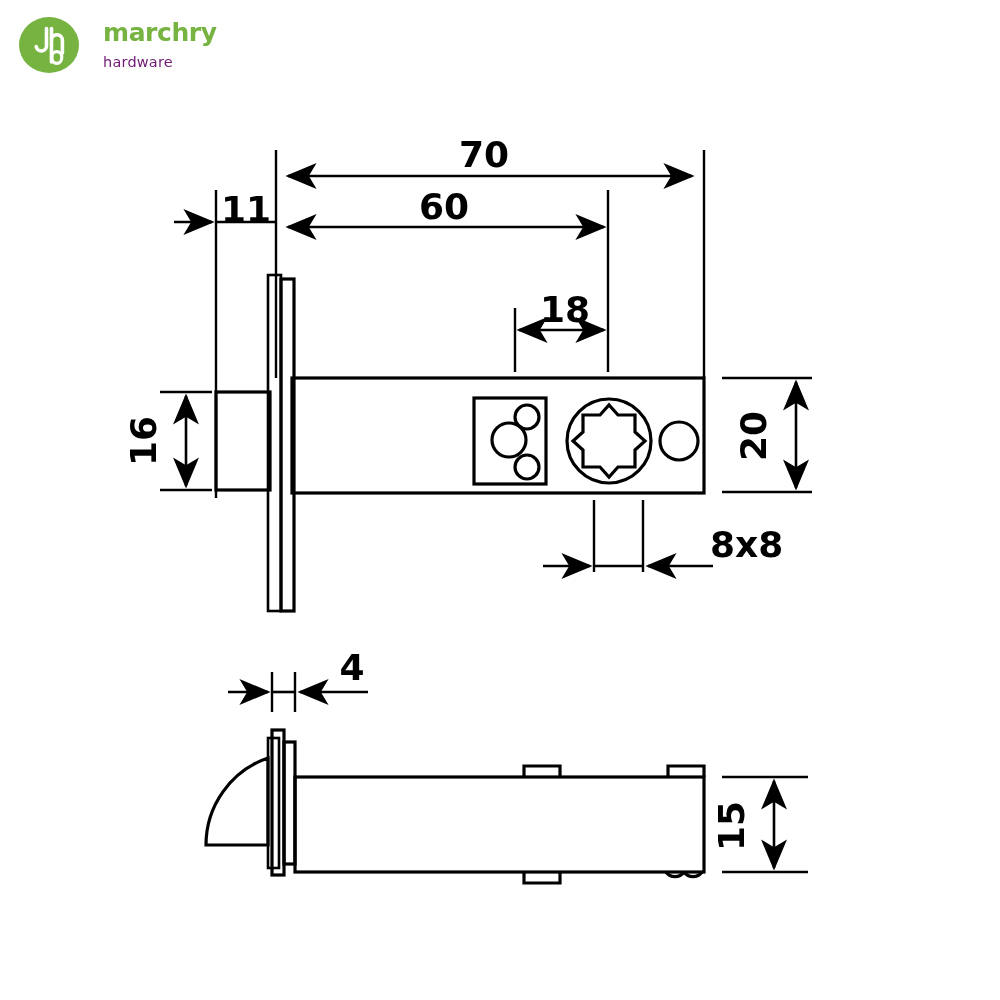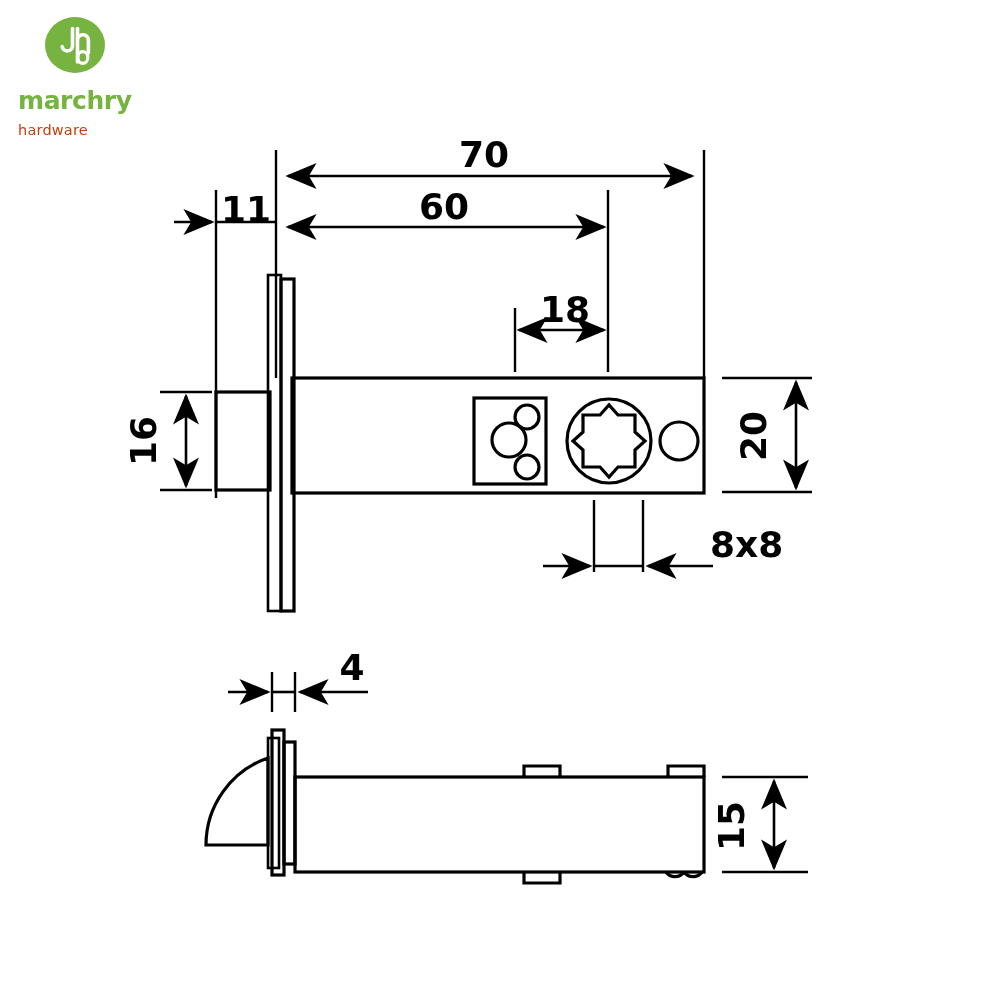--- a/index.html
+++ b/index.html
@@ -21,22 +21,21 @@
     height: 1000px;
     background: #ffffff;
   }
   
   .brand {
     position: absolute;
     left: 18px;
     top: 14px;
     display: flex;
     align-items: center;
-    gap: 12px;
-    flex-direction: column;
+    gap: 23px;
   }
   .brand-mark {
     width: 62px;
     height: 62px;
     display: block;
   }
   .brand-words {
     display: flex;
     flex-direction: column;
     justify-content: center;
@@ -46,21 +45,21 @@
     font-family: "DejaVu Sans", sans-serif;
     font-size: 25px;
     font-weight: 700;
     color: #76b340;
     letter-spacing: -0.4px;
   }
   .brand-sub {
     font-family: "DejaVu Sans", sans-serif;
     font-size: 14.5px;
     font-weight: 400;
-    color: #c2410c;
+    color: #701a75;
     letter-spacing: 0.2px;
     margin-top: 10px;
   }
   
   #drawing {
     position: absolute;
     left: 0;
     top: 0;
     width: 1000px;
     height: 1000px;

